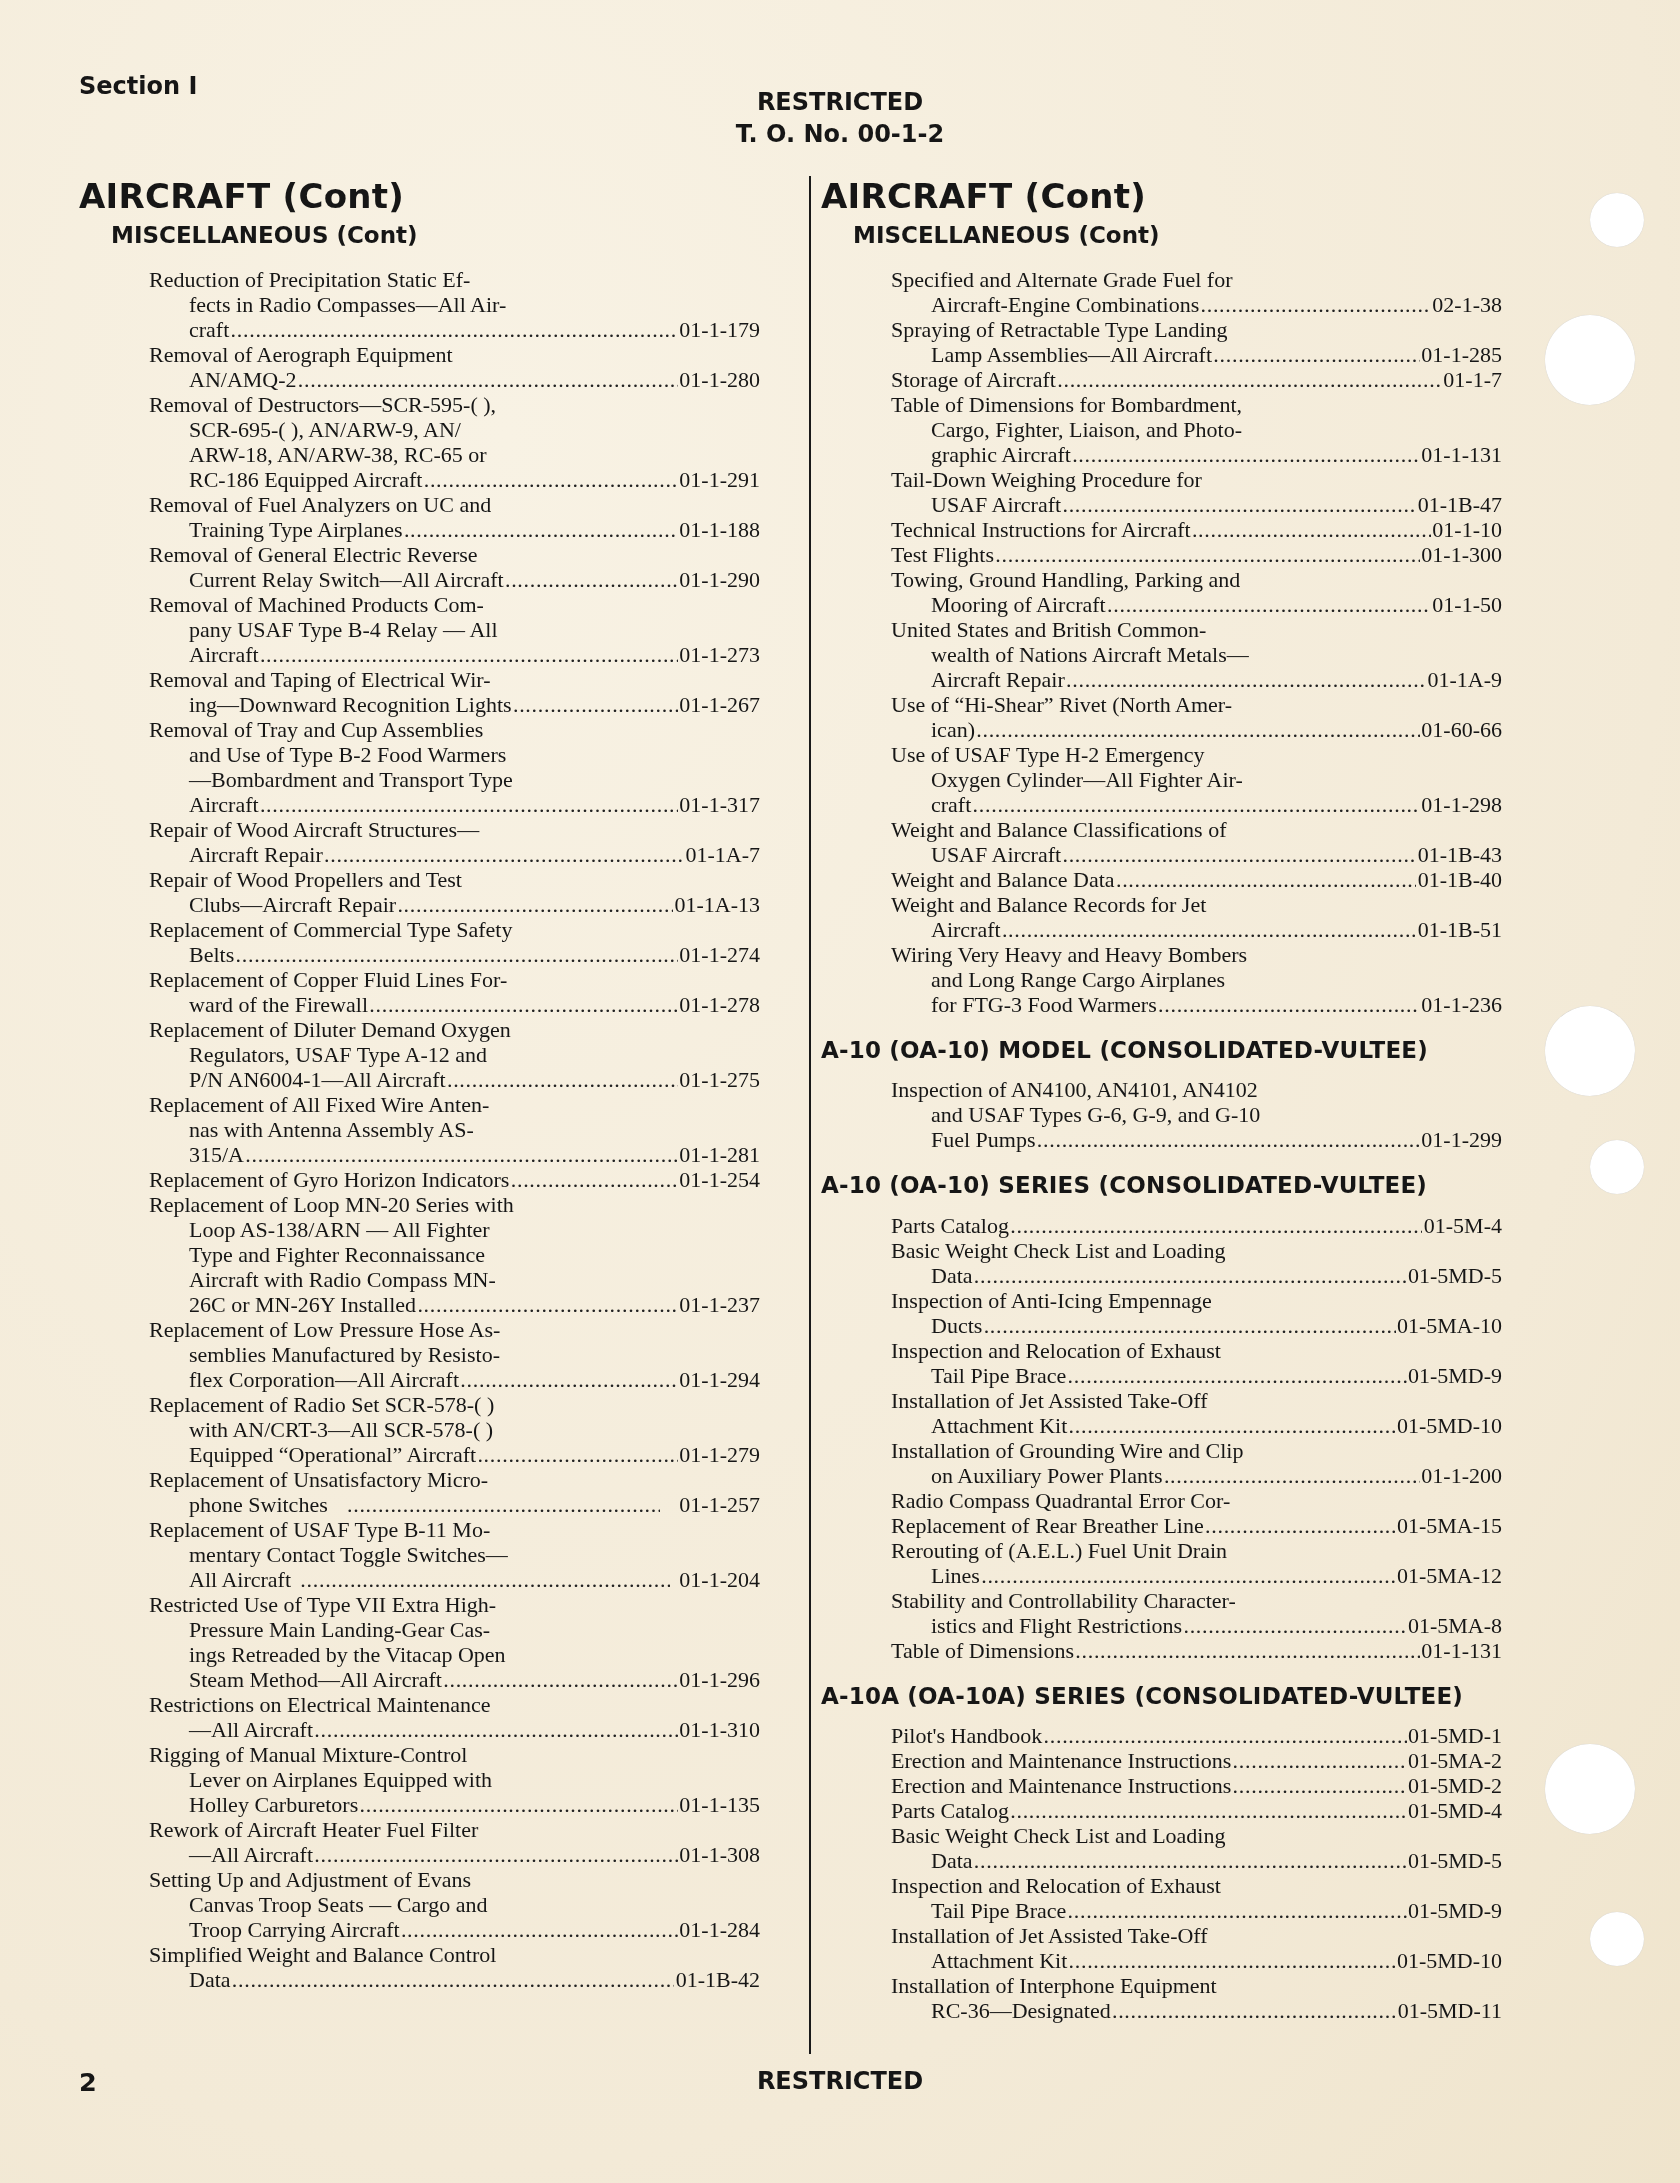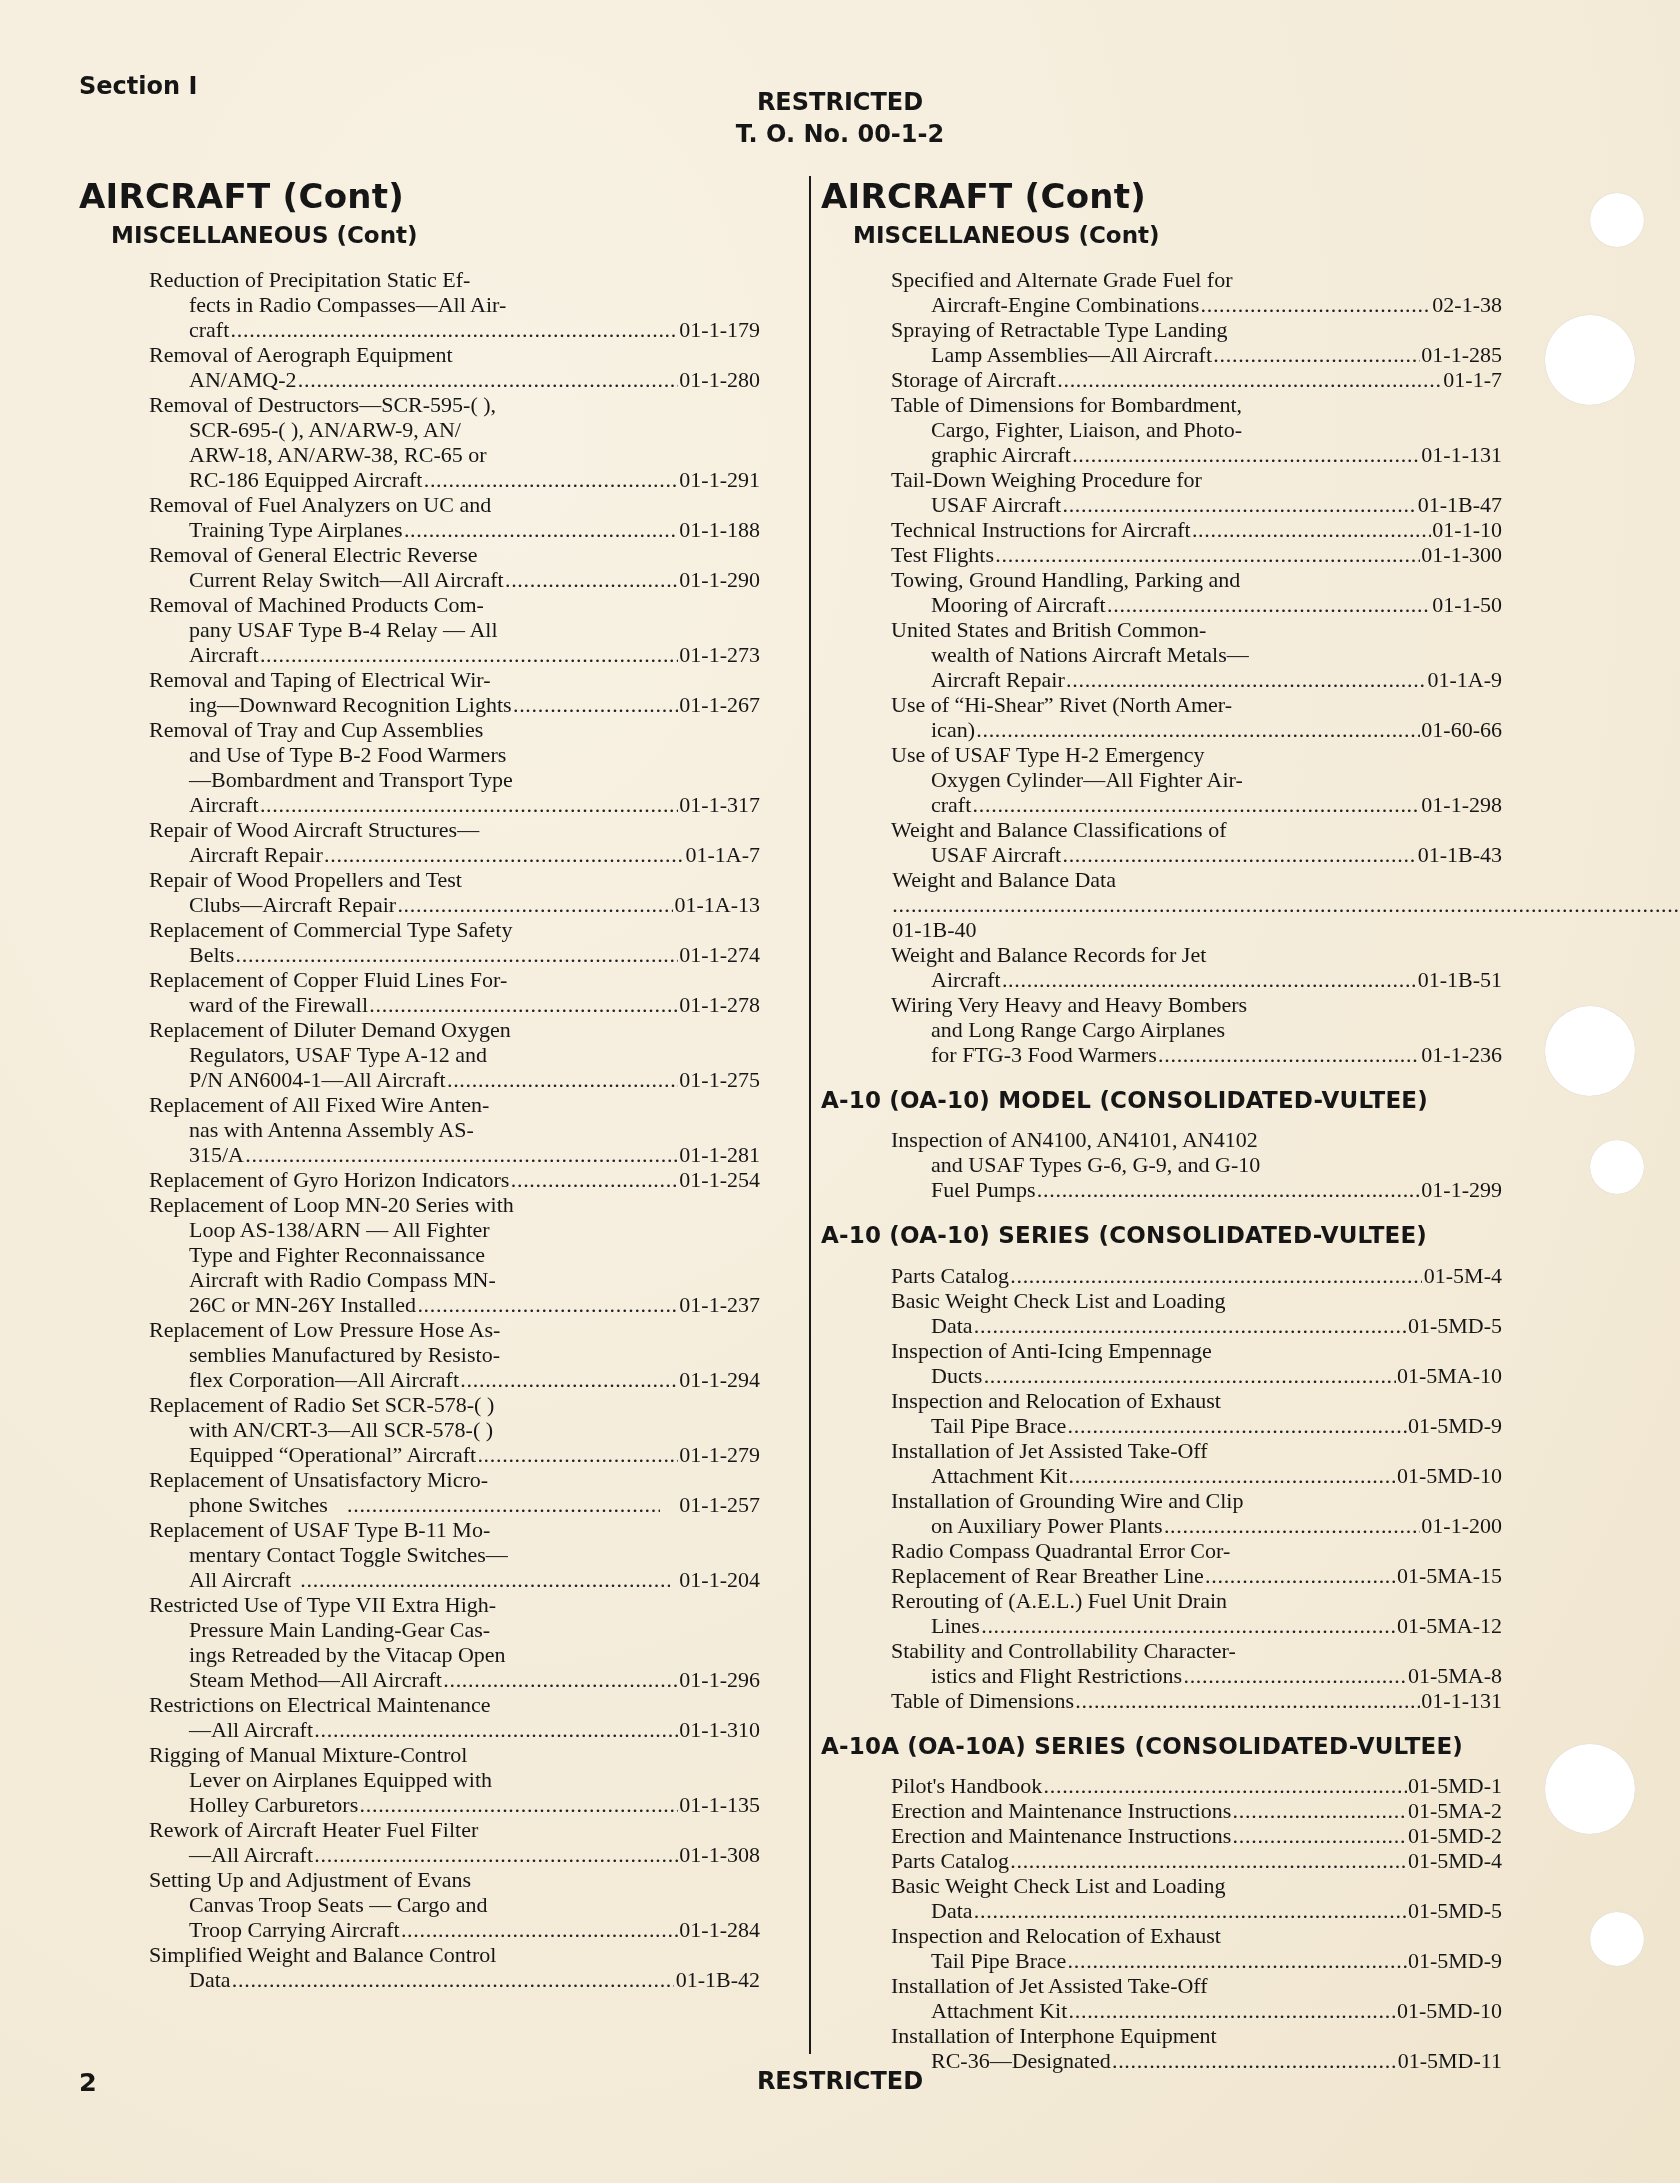--- a/index.html
+++ b/index.html
@@ -370,21 +370,21 @@
       </div>
       <div class="entry">
         <div class="line">Weight and Balance Classifications of</div>
         <div class="last line cont" style="display: flex;">
           <span class="txt">USAF Aircraft</span>
           <span class="dots"></span>
           <span class="ref">01-1B-43</span>
         </div>
       </div>
       <div class="entry">
-        <div class="last" style="display: flex; flex-direction: column;">
+        <div class="last" style="display: flex;">
           <span class="txt">Weight and Balance Data</span>
           <span class="dots"></span>
           <span class="ref">01-1B-40</span>
         </div>
       </div>
       <div class="entry">
         <div class="line">Weight and Balance Records for Jet</div>
         <div class="last line cont" style="display: flex;">
           <span class="txt">Aircraft</span>
           <span class="dots"></span>

